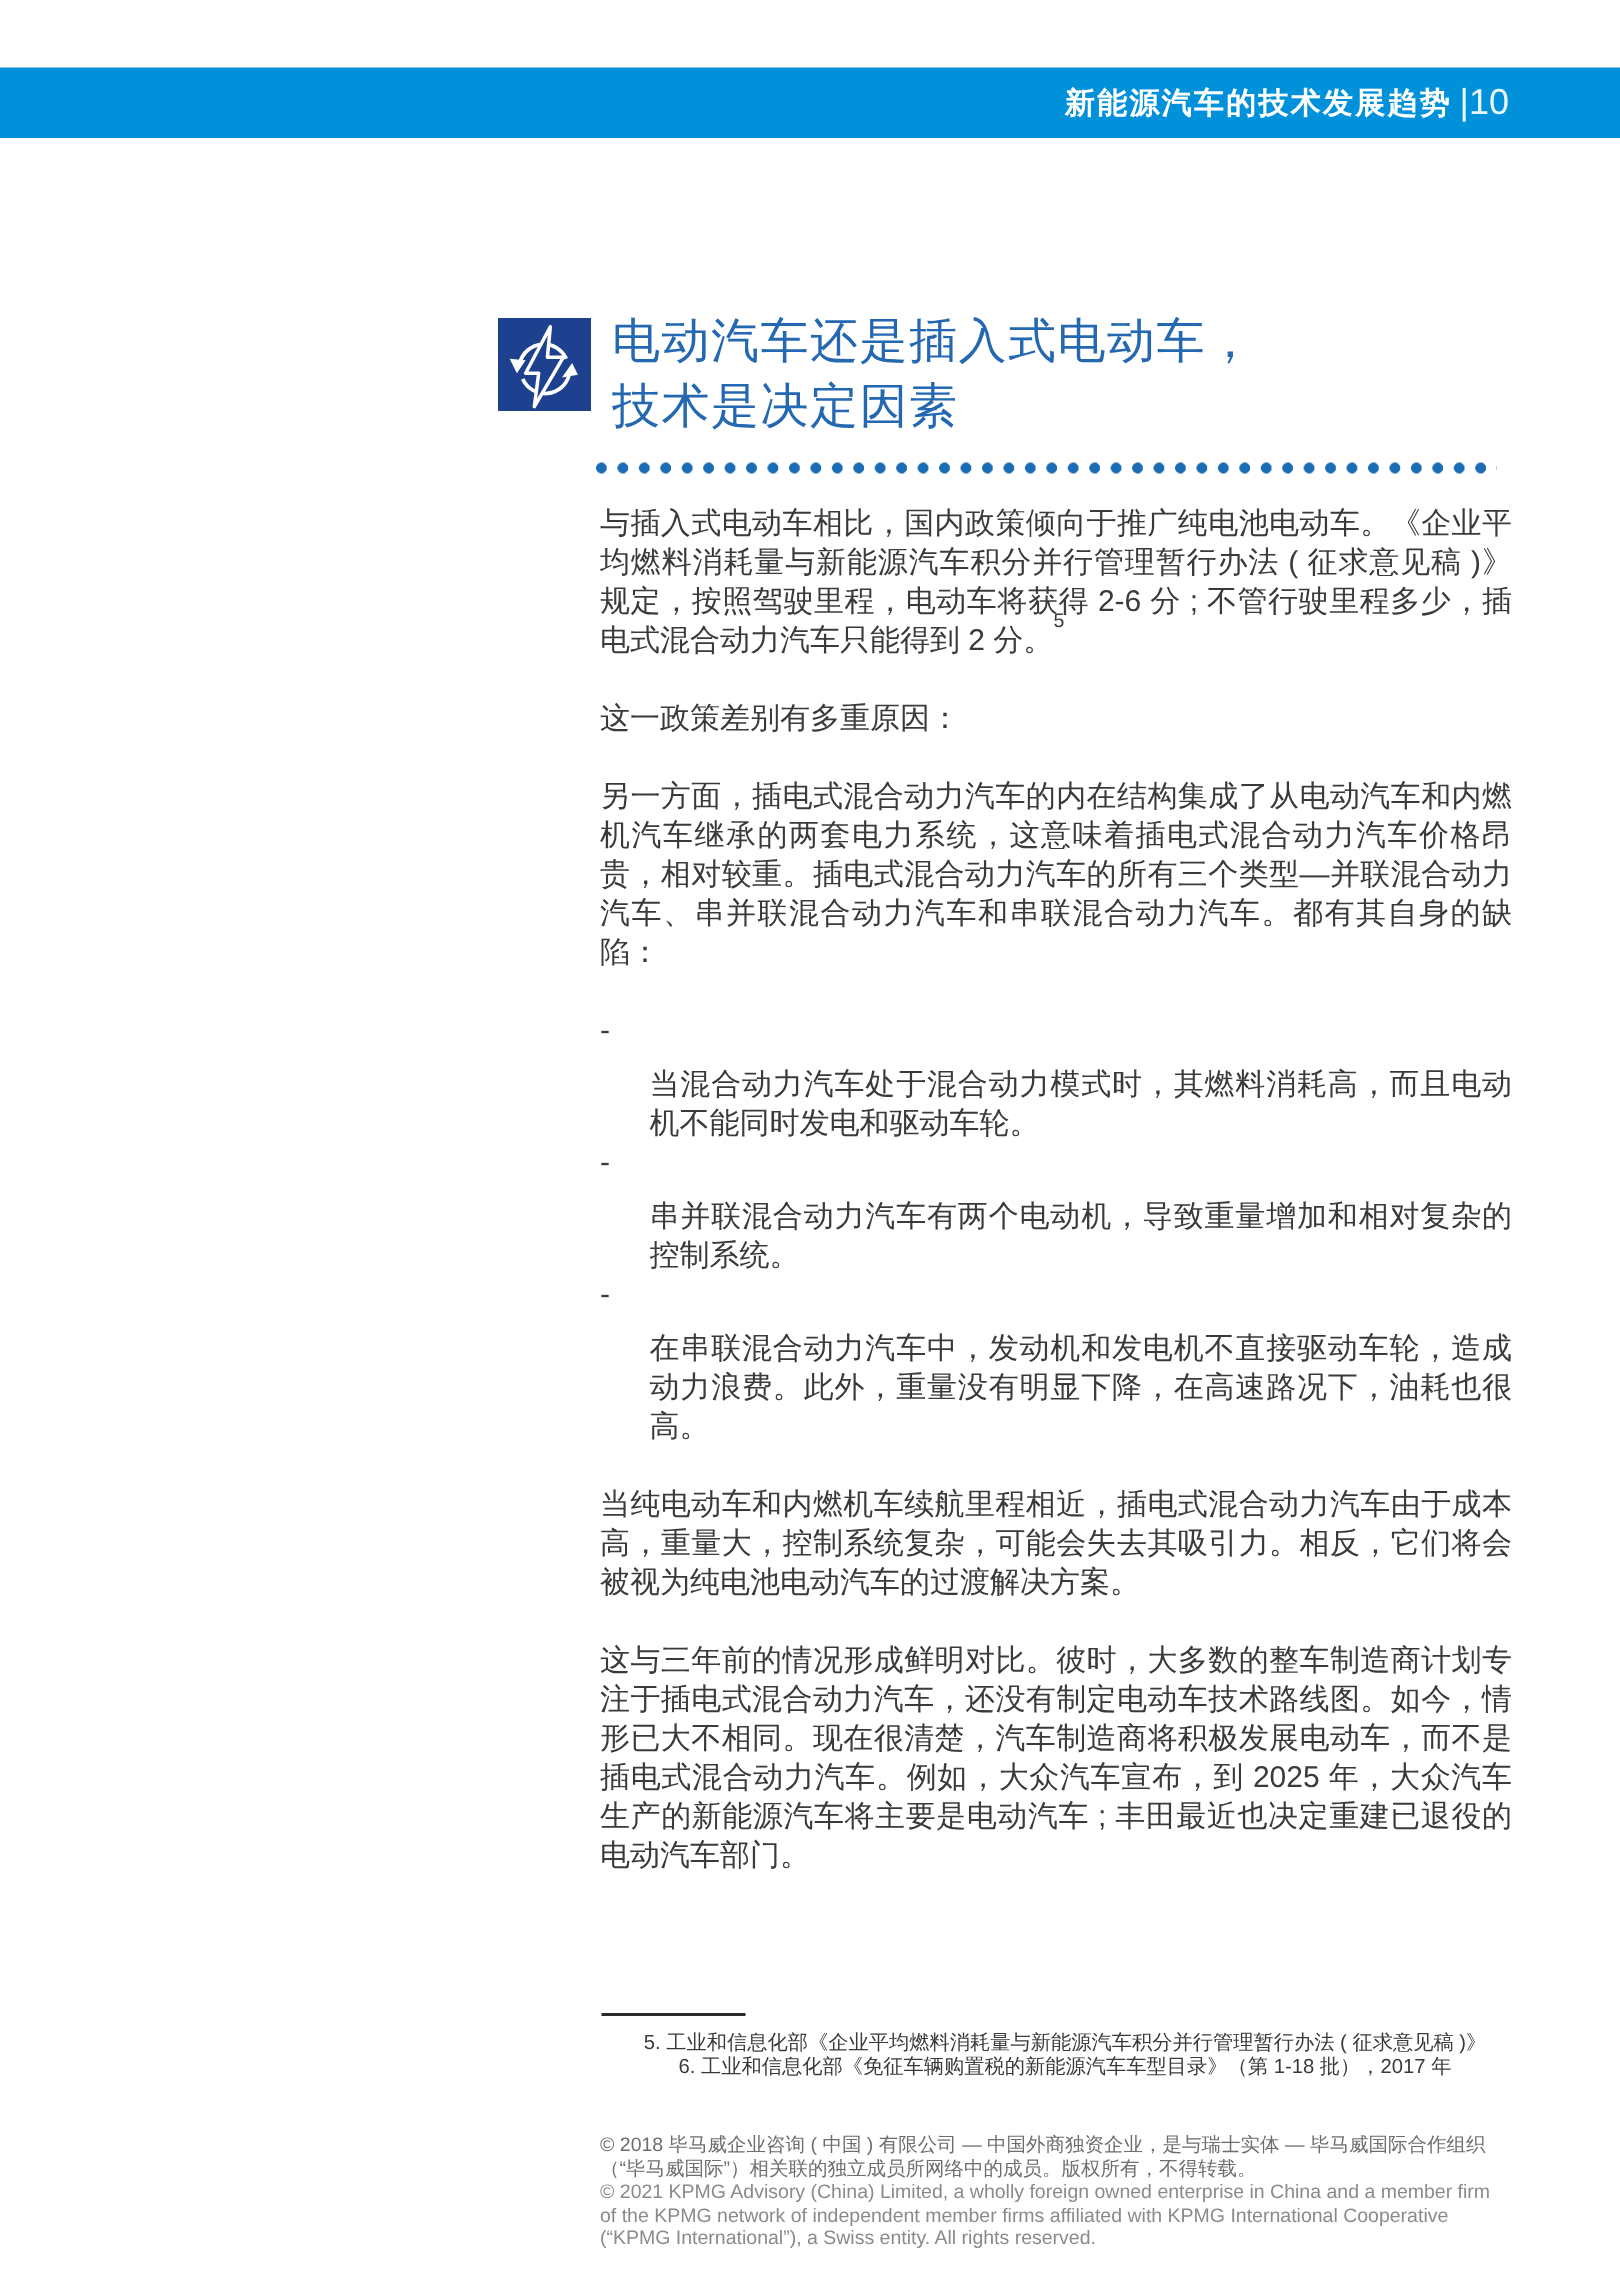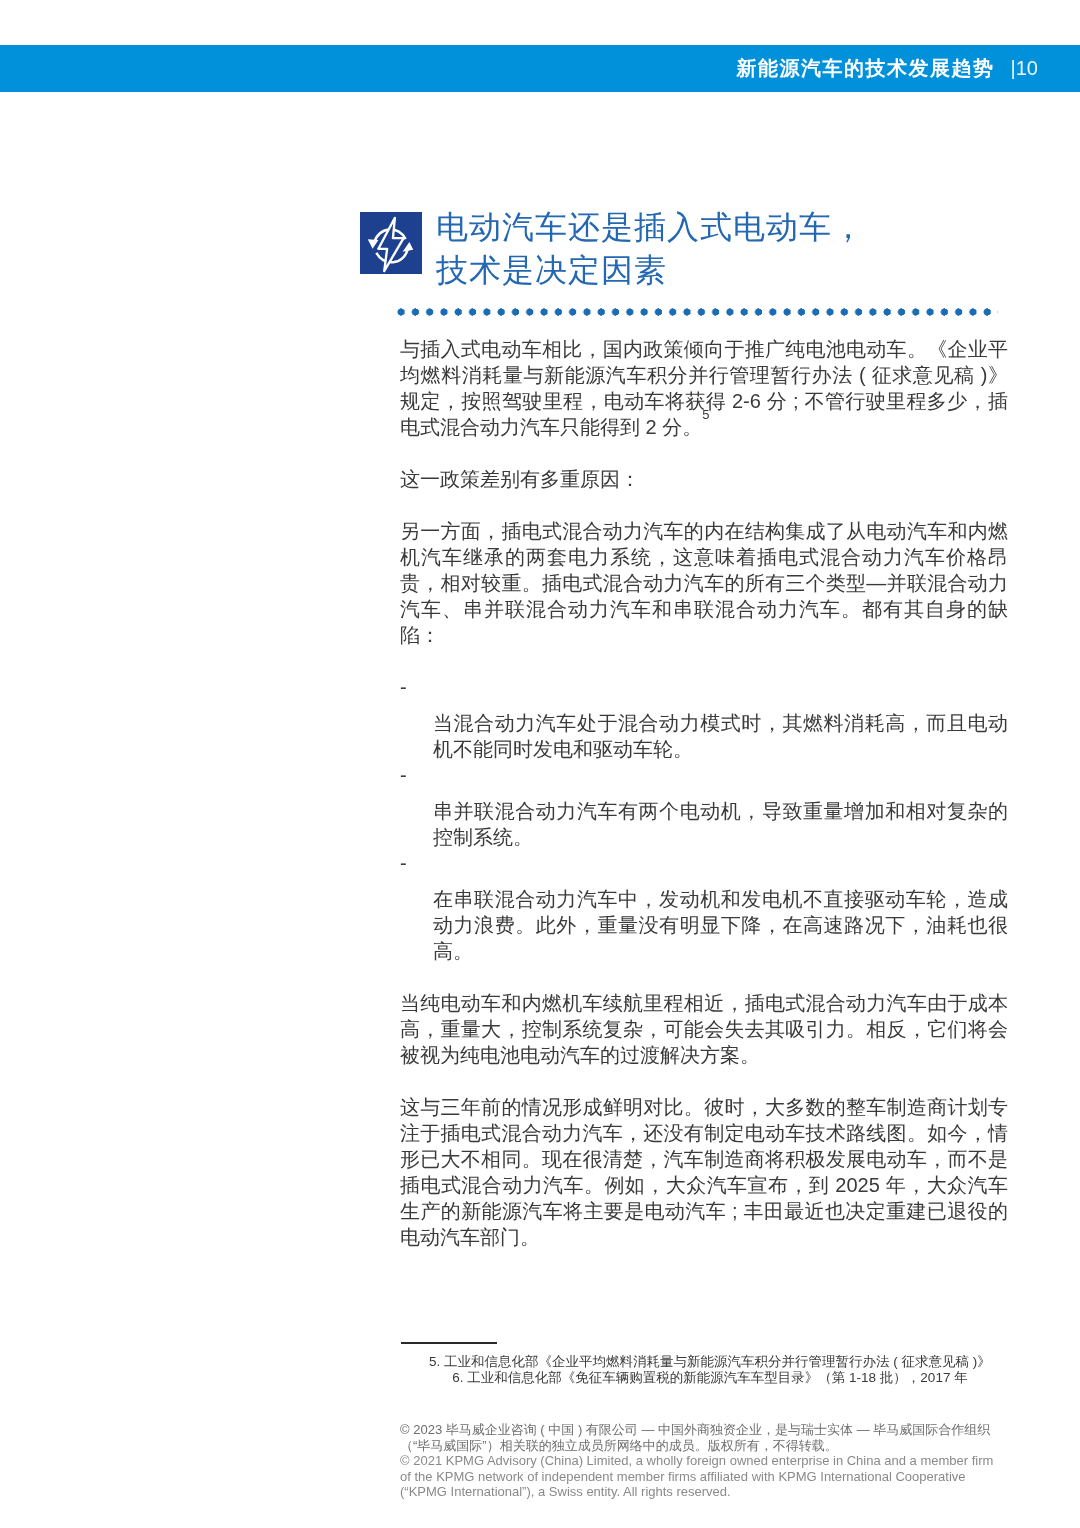--- a/index.html
+++ b/index.html
@@ -8,29 +8,29 @@
     width:1080px;height:1528px;
     background:#ffffff;
     font-family:"Liberation Sans","DejaVu Sans",sans-serif;
     overflow:hidden;
   }
   
   .header-bar{
     position:absolute;top:45px;left:0;width:1080px;height:47px;
     background:var(--header-bar,#0091DA);
     display:flex;align-items:center;justify-content:flex-end;
-    padding-right:42px;box-sizing:border-box;
+    padding-right:74px;box-sizing:border-box;
     color:#ffffff;
   }
   .header-title{font-size:20px;font-weight:700;letter-spacing:1.5px;}
-  .header-page-num{font-size:20px;font-weight:400;margin-left:16px;opacity:.92;}
+  .header-page-num{font-size:24px;font-weight:400;margin-left:5px;opacity:.92;}
   
   .title-block{
     position:absolute;top:212px;left:332px;
-    display:flex;align-items:flex-start;margin-left:28px;
+    display:flex;align-items:flex-start;
   }
   .icon-box{width:62px;height:62px;flex:0 0 62px;}
   .icon-box svg{display:block;width:62px;height:62px;}
   .title{
     margin:-6px 0 0 14px;
     font-size:32px;line-height:43px;font-weight:400;
     letter-spacing:1px;
     color:var(--title-blue,#2468B2);
   }
   
@@ -125,17 +125,17 @@
     <p>这与三年前的情况形成鲜明对比。彼时，大多数的整车制造商计划专注于插电式混合动力汽车，还没有制定电动车技术路线图。如今，情形已大不相同。现在很清楚，汽车制造商将积极发展电动车，而不是插电式混合动力汽车。例如，大众汽车宣布，到 2025 年，大众汽车生产的新能源汽车将主要是电动汽车 ; 丰田最近也决定重建已退役的电动汽车部门。</p>
   </div>
 
   <div class="footnotes">
     <div class="fn-rule"></div>
     <div class="fn">5. 工业和信息化部《企业平均燃料消耗量与新能源汽车积分并行管理暂行办法 ( 征求意见稿 )》</div>
     <div class="fn">6. 工业和信息化部《免征车辆购置税的新能源汽车车型目录》（第 1-18 批），2017 年</div>
   </div>
 
   <div class="copyright">
-    <p class="copy-zh">© 2023 毕马威企业咨询 ( 中国 ) 有限公司 — 中国外商独资企业，是与瑞士实体 — 毕马威国际合作组织（“毕马威国际”）相关联的独立成员所网络中的成员。版权所有，不得转载。</p>
+    <p class="copy-zh">© 2018 毕马威企业咨询 ( 中国 ) 有限公司 — 中国外商独资企业，是与瑞士实体 — 毕马威国际合作组织（“毕马威国际”）相关联的独立成员所网络中的成员。版权所有，不得转载。</p>
     <p class="copy-en">© 2021 KPMG Advisory (China) Limited, a wholly foreign owned enterprise in China and a member firm of the KPMG network of independent member firms affiliated with KPMG International Cooperative (“KPMG International”), a Swiss entity. All rights reserved.</p>
   </div>
 
 </div>
 
 </body></html>

